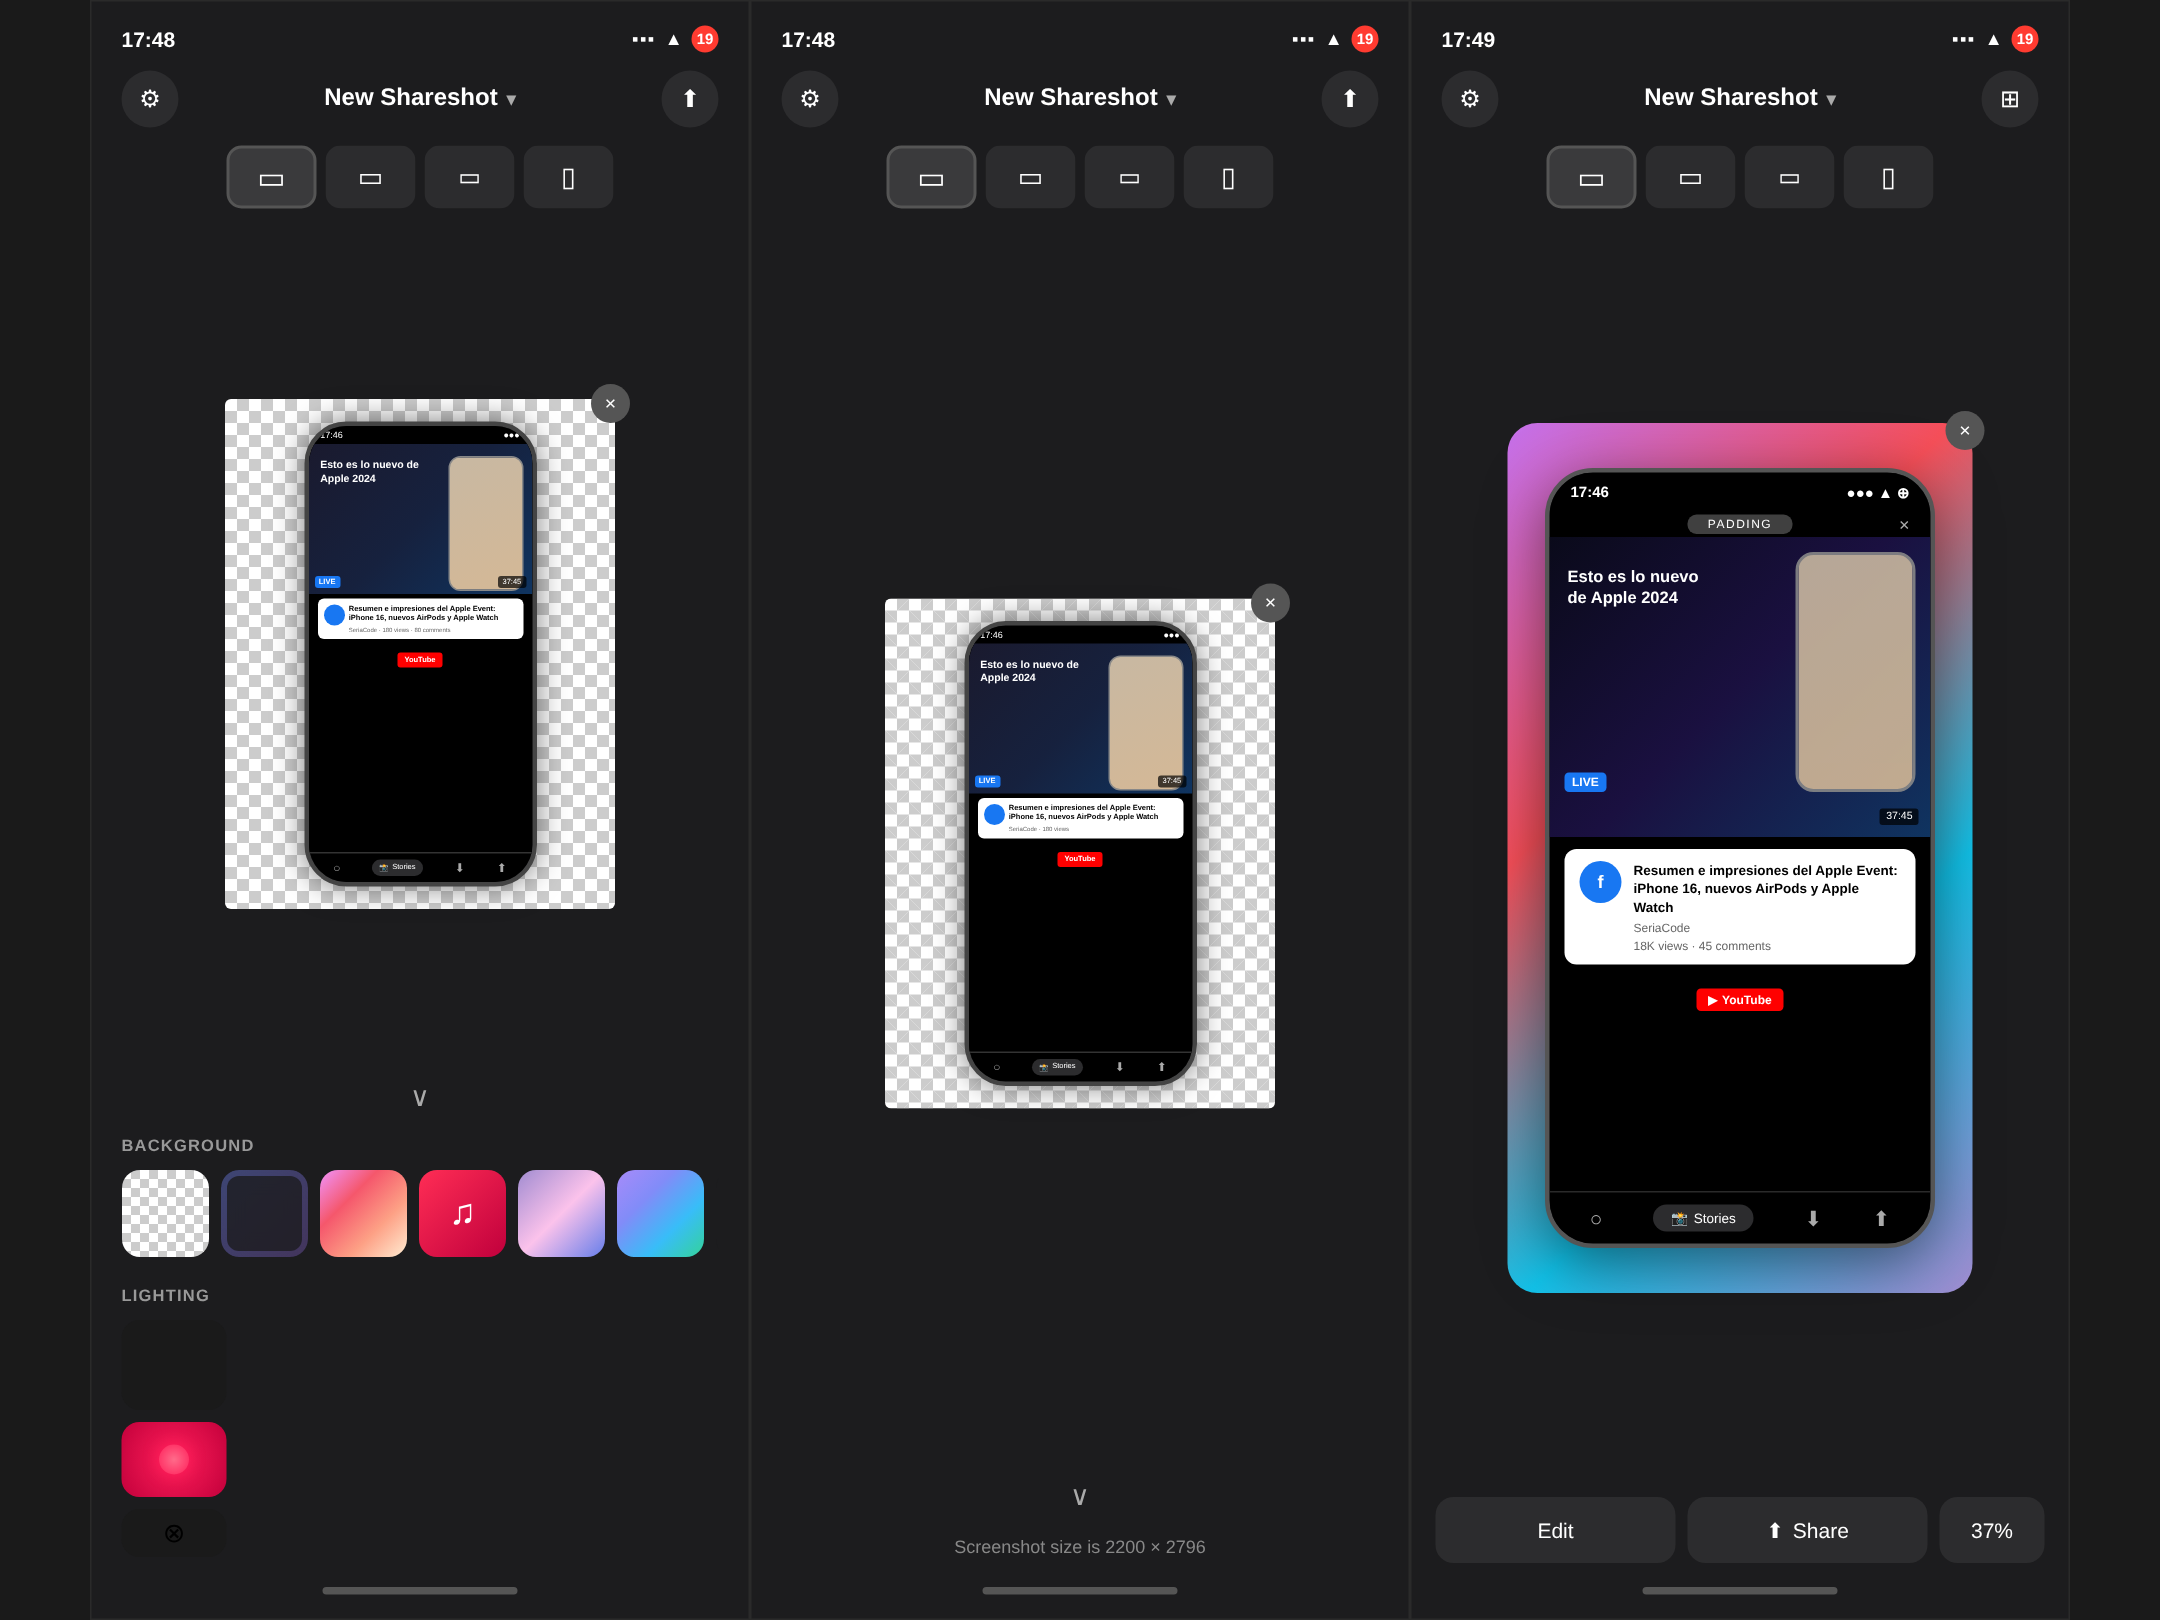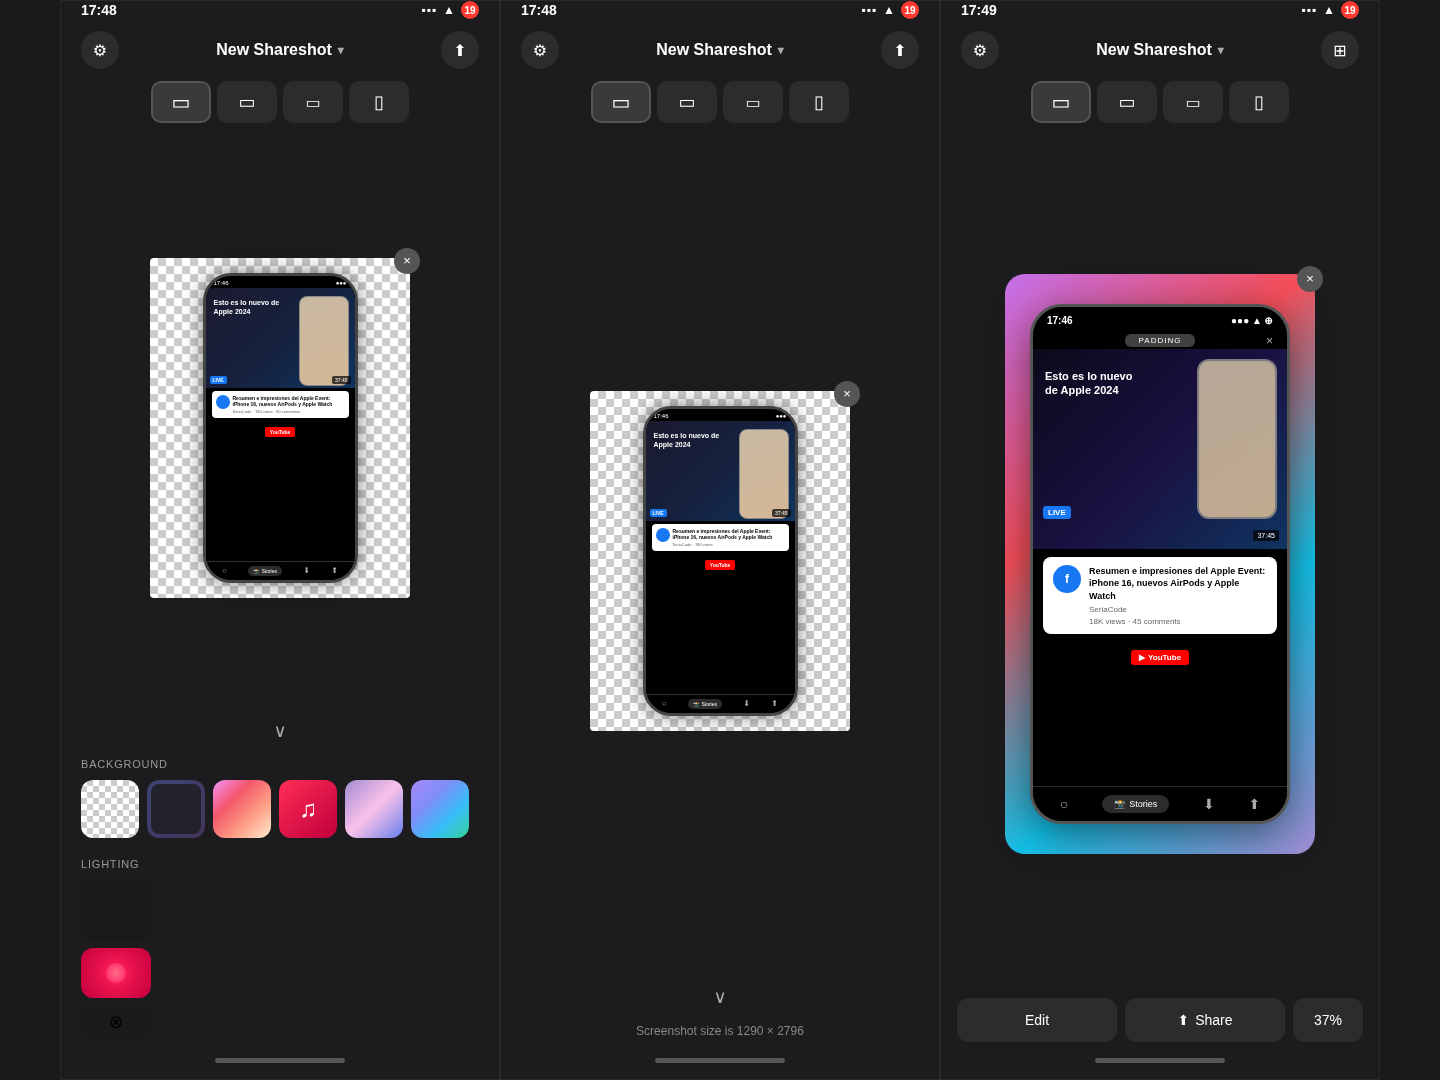--- a/index.html
+++ b/index.html
@@ -29,21 +29,21 @@
       display: flex;
       flex-direction: column;
       overflow: hidden;
       position: relative;
     }
     
     .status-bar {
       display: flex;
       justify-content: space-between;
       align-items: center;
-      padding: 0 20px 8px;
+      padding: 16px 20px 8px;
       color: white;
       font-size: 13px;
       font-weight: 600;
     }
     .status-time { font-weight: 700; font-size: 14px; }
     .status-icons { display: flex; align-items: center; gap: 4px; }
     .battery-badge {
       background: #ff3b30;
       color: white;
       border-radius: 50%;
@@ -295,21 +295,21 @@
       color: #aaa;
       font-size: 18px;
     }
     
     .panel-section {
       padding: 8px 20px 12px;
     }
     .panel-label {
       color: #999;
       font-size: 11px;
-      font-weight: 400;
+      font-weight: 700;
       letter-spacing: 0.8px;
       text-transform: uppercase;
       margin-bottom: 10px;
     }
     
     .bg-options {
       display: flex;
       gap: 8px;
       overflow-x: auto;
       scrollbar-width: none;
@@ -899,21 +899,21 @@
             </div>
           </div>
         </div>
       </div>
     </div>
 
     <div class="collapse-arrow">∨</div>
 
 
 
-    <div class="screenshot-size">Screenshot size is 1290 × 2796</div>
+    <div class="screenshot-size">Screenshot size is 2200 × 2796</div>
 
     <div class="bottom-home">
       <div class="home-indicator"></div>
     </div>
   </div>
 
   <div class="phone-frame">
     <div class="status-bar">
       <span class="status-time">17:49</span>
       <div class="status-icons">

